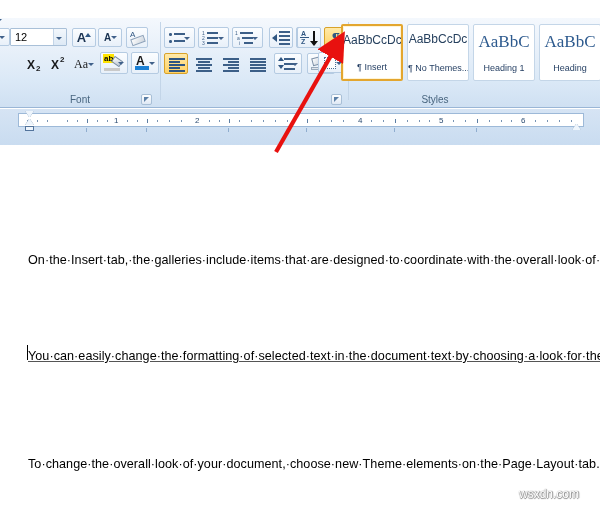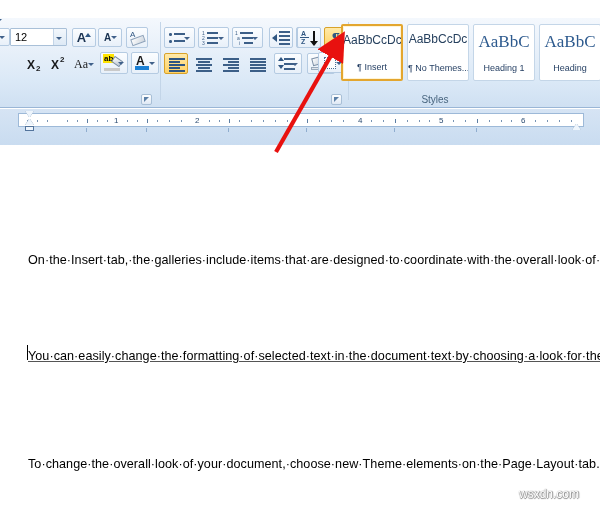--- a/index.html
+++ b/index.html
@@ -295,20 +295,21 @@
         <span style="position:absolute; left:11px; top:5px; width:10px; height:7px; background:linear-gradient(135deg,#fff,#b9c4d1); border:1px solid #7c8fa5; transform:rotate(35deg);"></span>
         <span style="position:absolute; left:3px; bottom:2px; width:16px; height:3px; background:#c9c9c9;"></span>
         <span class="caret" style="right:3px; top:9px;"></span>
       </div>
       <div class="btn boxed" style="left:131px; top:33px; width:28px; height:22px;">
         <span style="position:absolute; left:4px; top:1px; font-size:12px; font-weight:bold; color:#17181a;">A</span>
         <span style="position:absolute; left:3px; bottom:3px; width:14px; height:4px; background:#1a7fd4;"></span>
         <span class="caret" style="right:3px; top:9px;"></span>
       </div>
 
+      <div class="group-label">Font</div>
       <div class="dialog-launcher" style="right:8px;"></div>
     </div>
 
     <div class="group-sep" style="left:160px;"></div>
 
     <div class="group" style="left:161px; width:187px;">
 
       <div class="btn boxed" style="left:3px; top:8px; width:31px; height:21px;">
         <span class="dot" style="left:4px; top:5px;"></span>
         <span class="dot" style="left:4px; top:12px;"></span>

